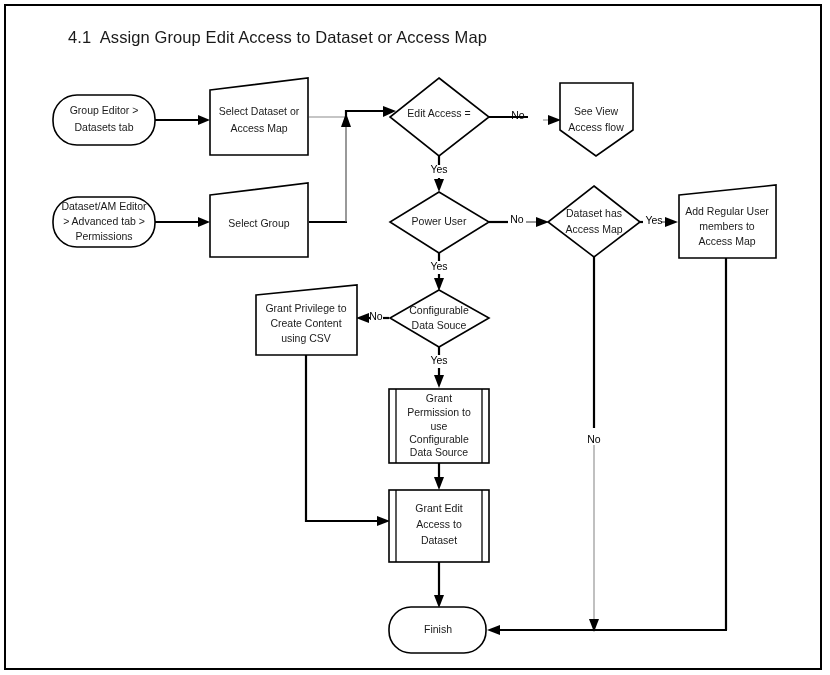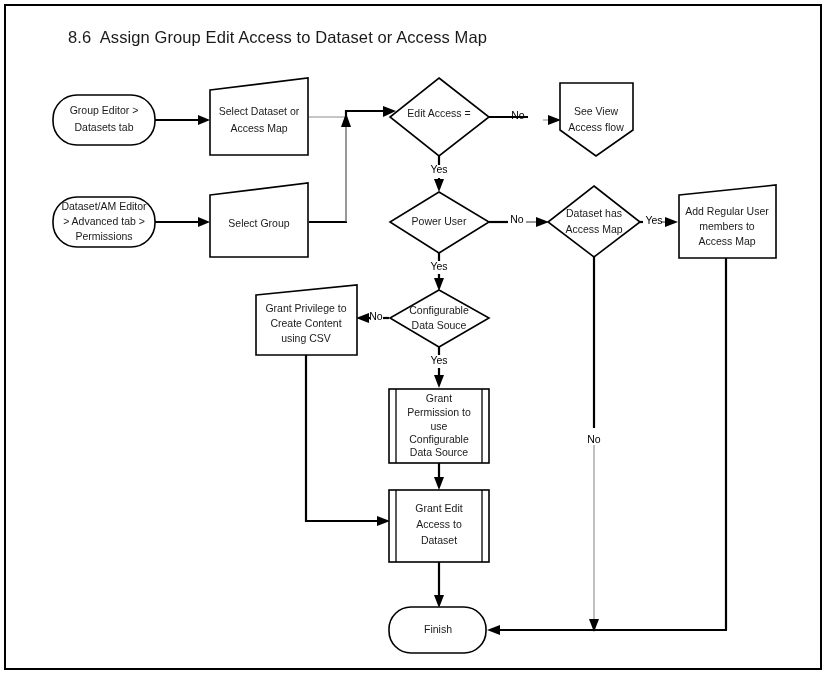--- a/index.html
+++ b/index.html
@@ -89,21 +89,21 @@
     fill: #000000;
     stroke: none;
   }
 </style>
 </head>
 <body>
 
 <div id="page">
   <div id="frame"></div>
 
-  <div id="title">8.6  Assign Group Edit Access to Dataset or Access Map</div>
+  <div id="title">4.1  Assign Group Edit Access to Dataset or Access Map</div>
 
   <svg id="flow" viewBox="0 0 830 675">
 
     <g>
       <line class="ln" x1="155" y1="120" x2="202" y2="120"></line>
       <polygon class="ahead" points="210,120 198,115 198,125"></polygon>
     </g>
 
     <g>
       <line class="ln-thin" x1="309" y1="117" x2="347" y2="117"></line>

